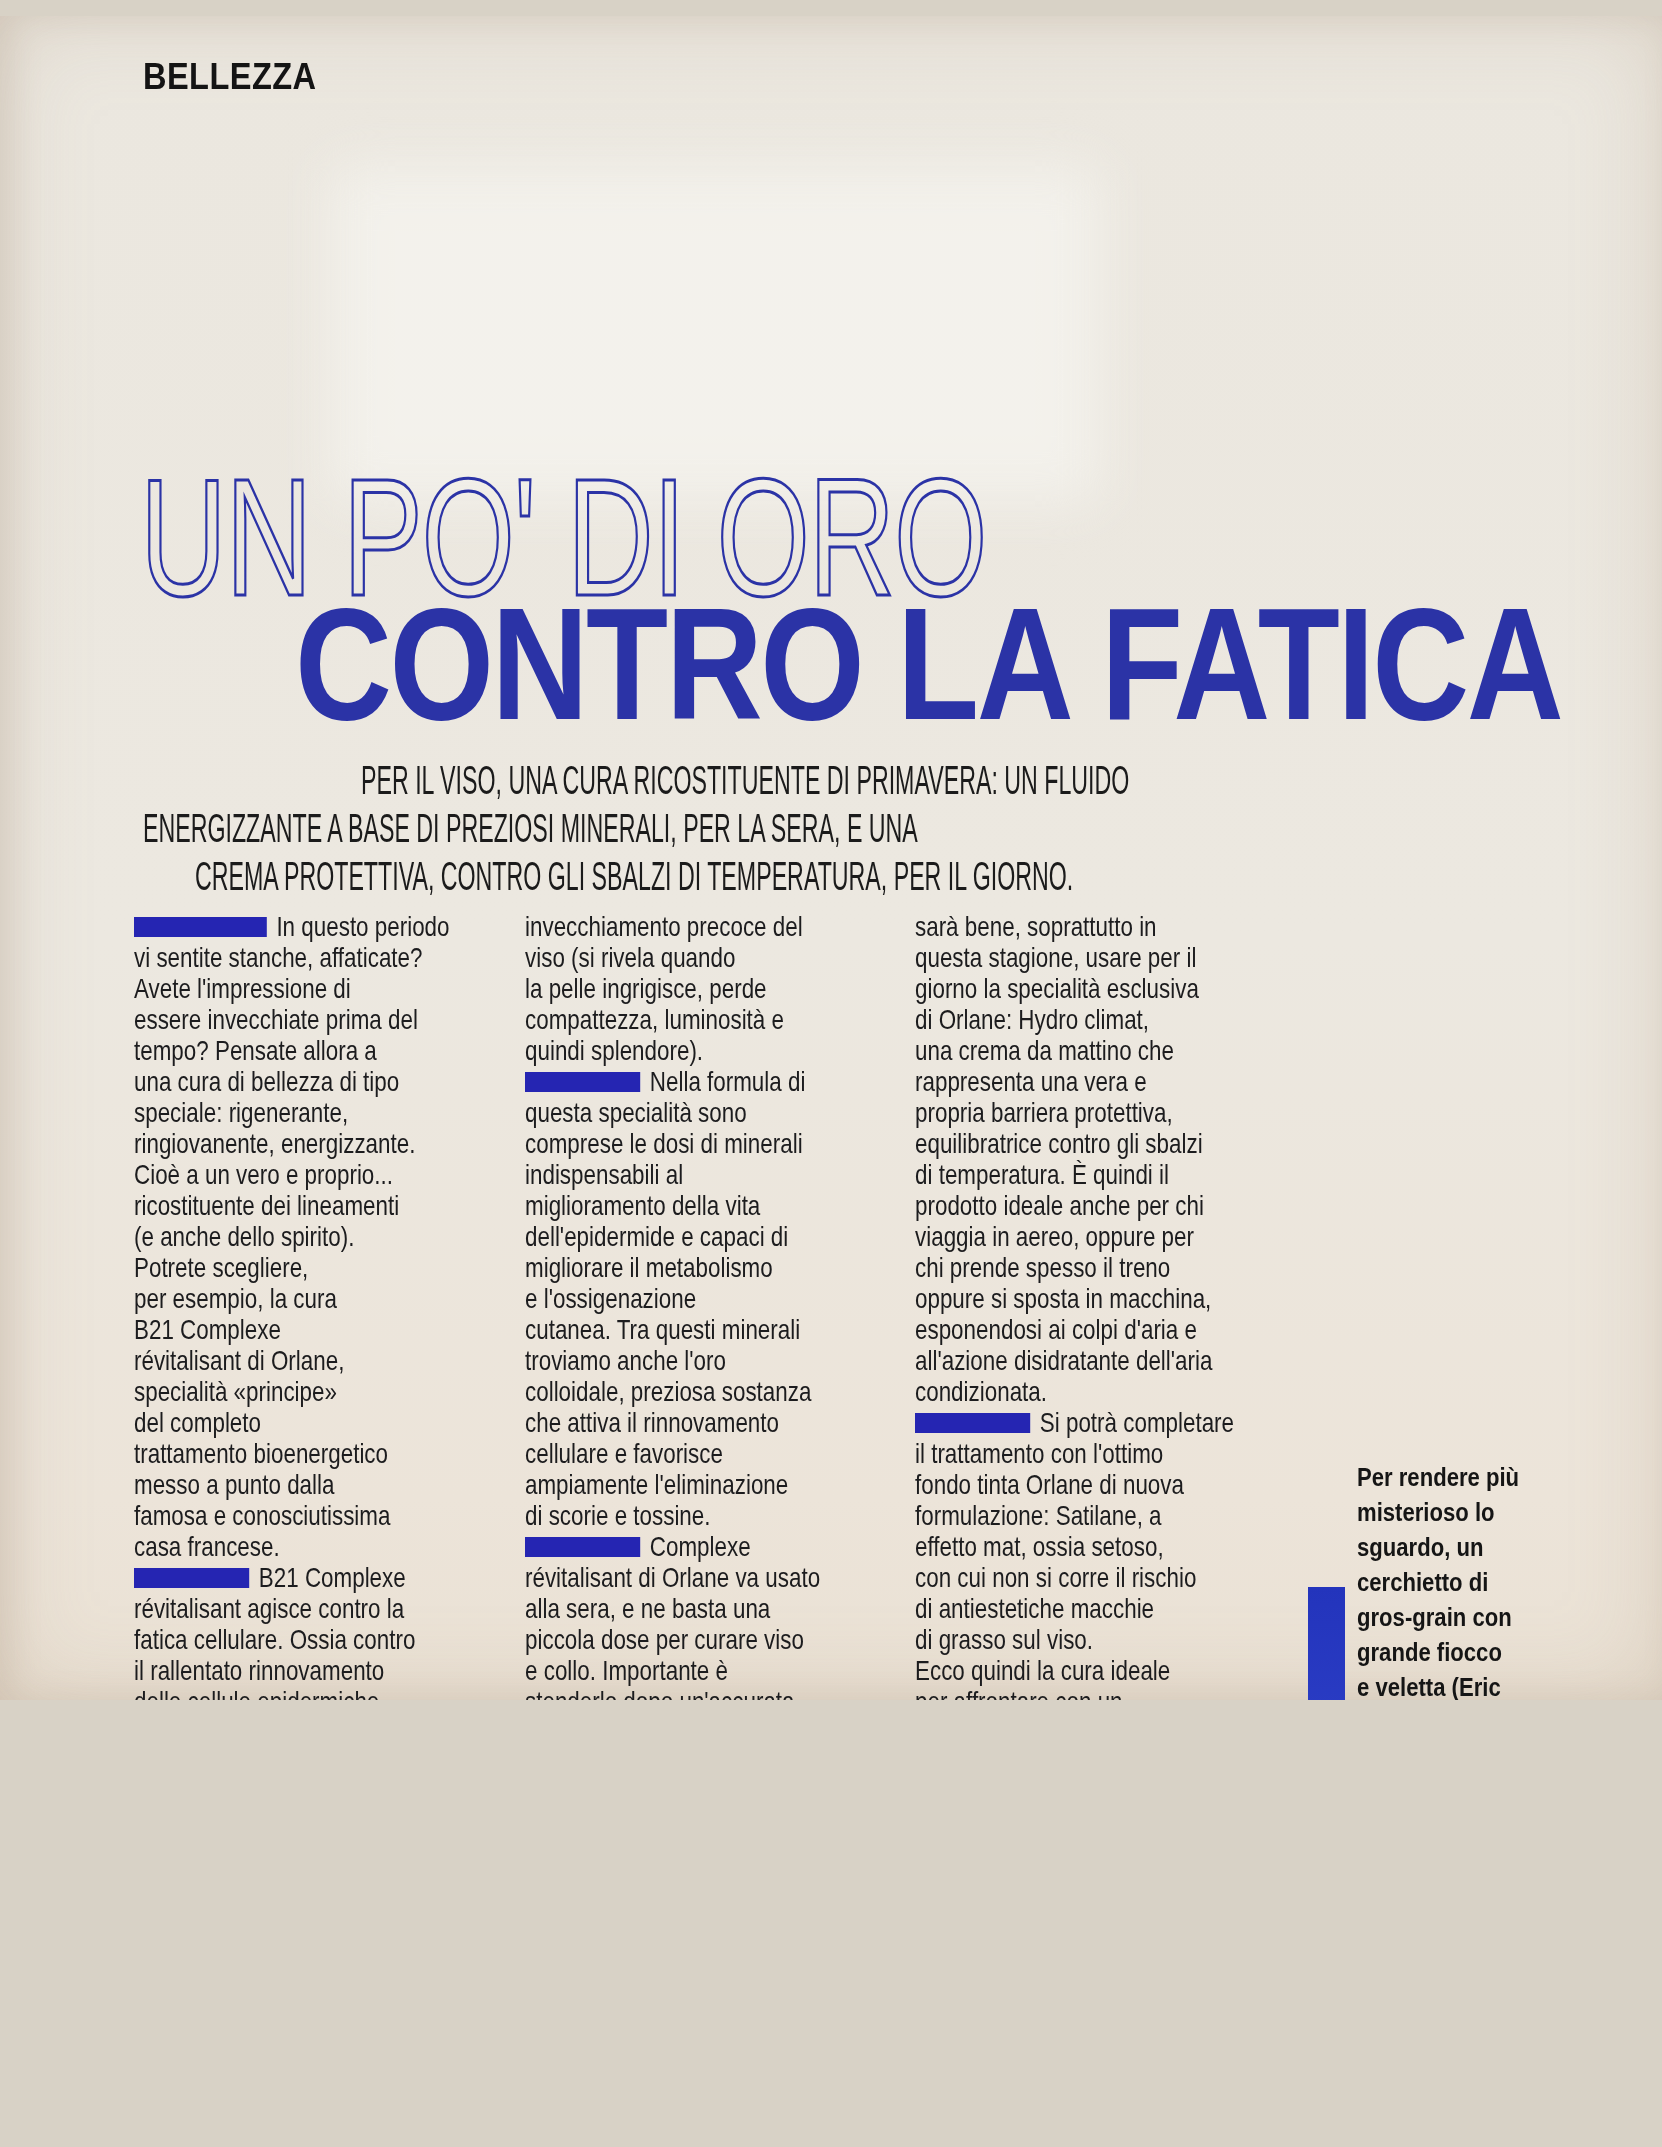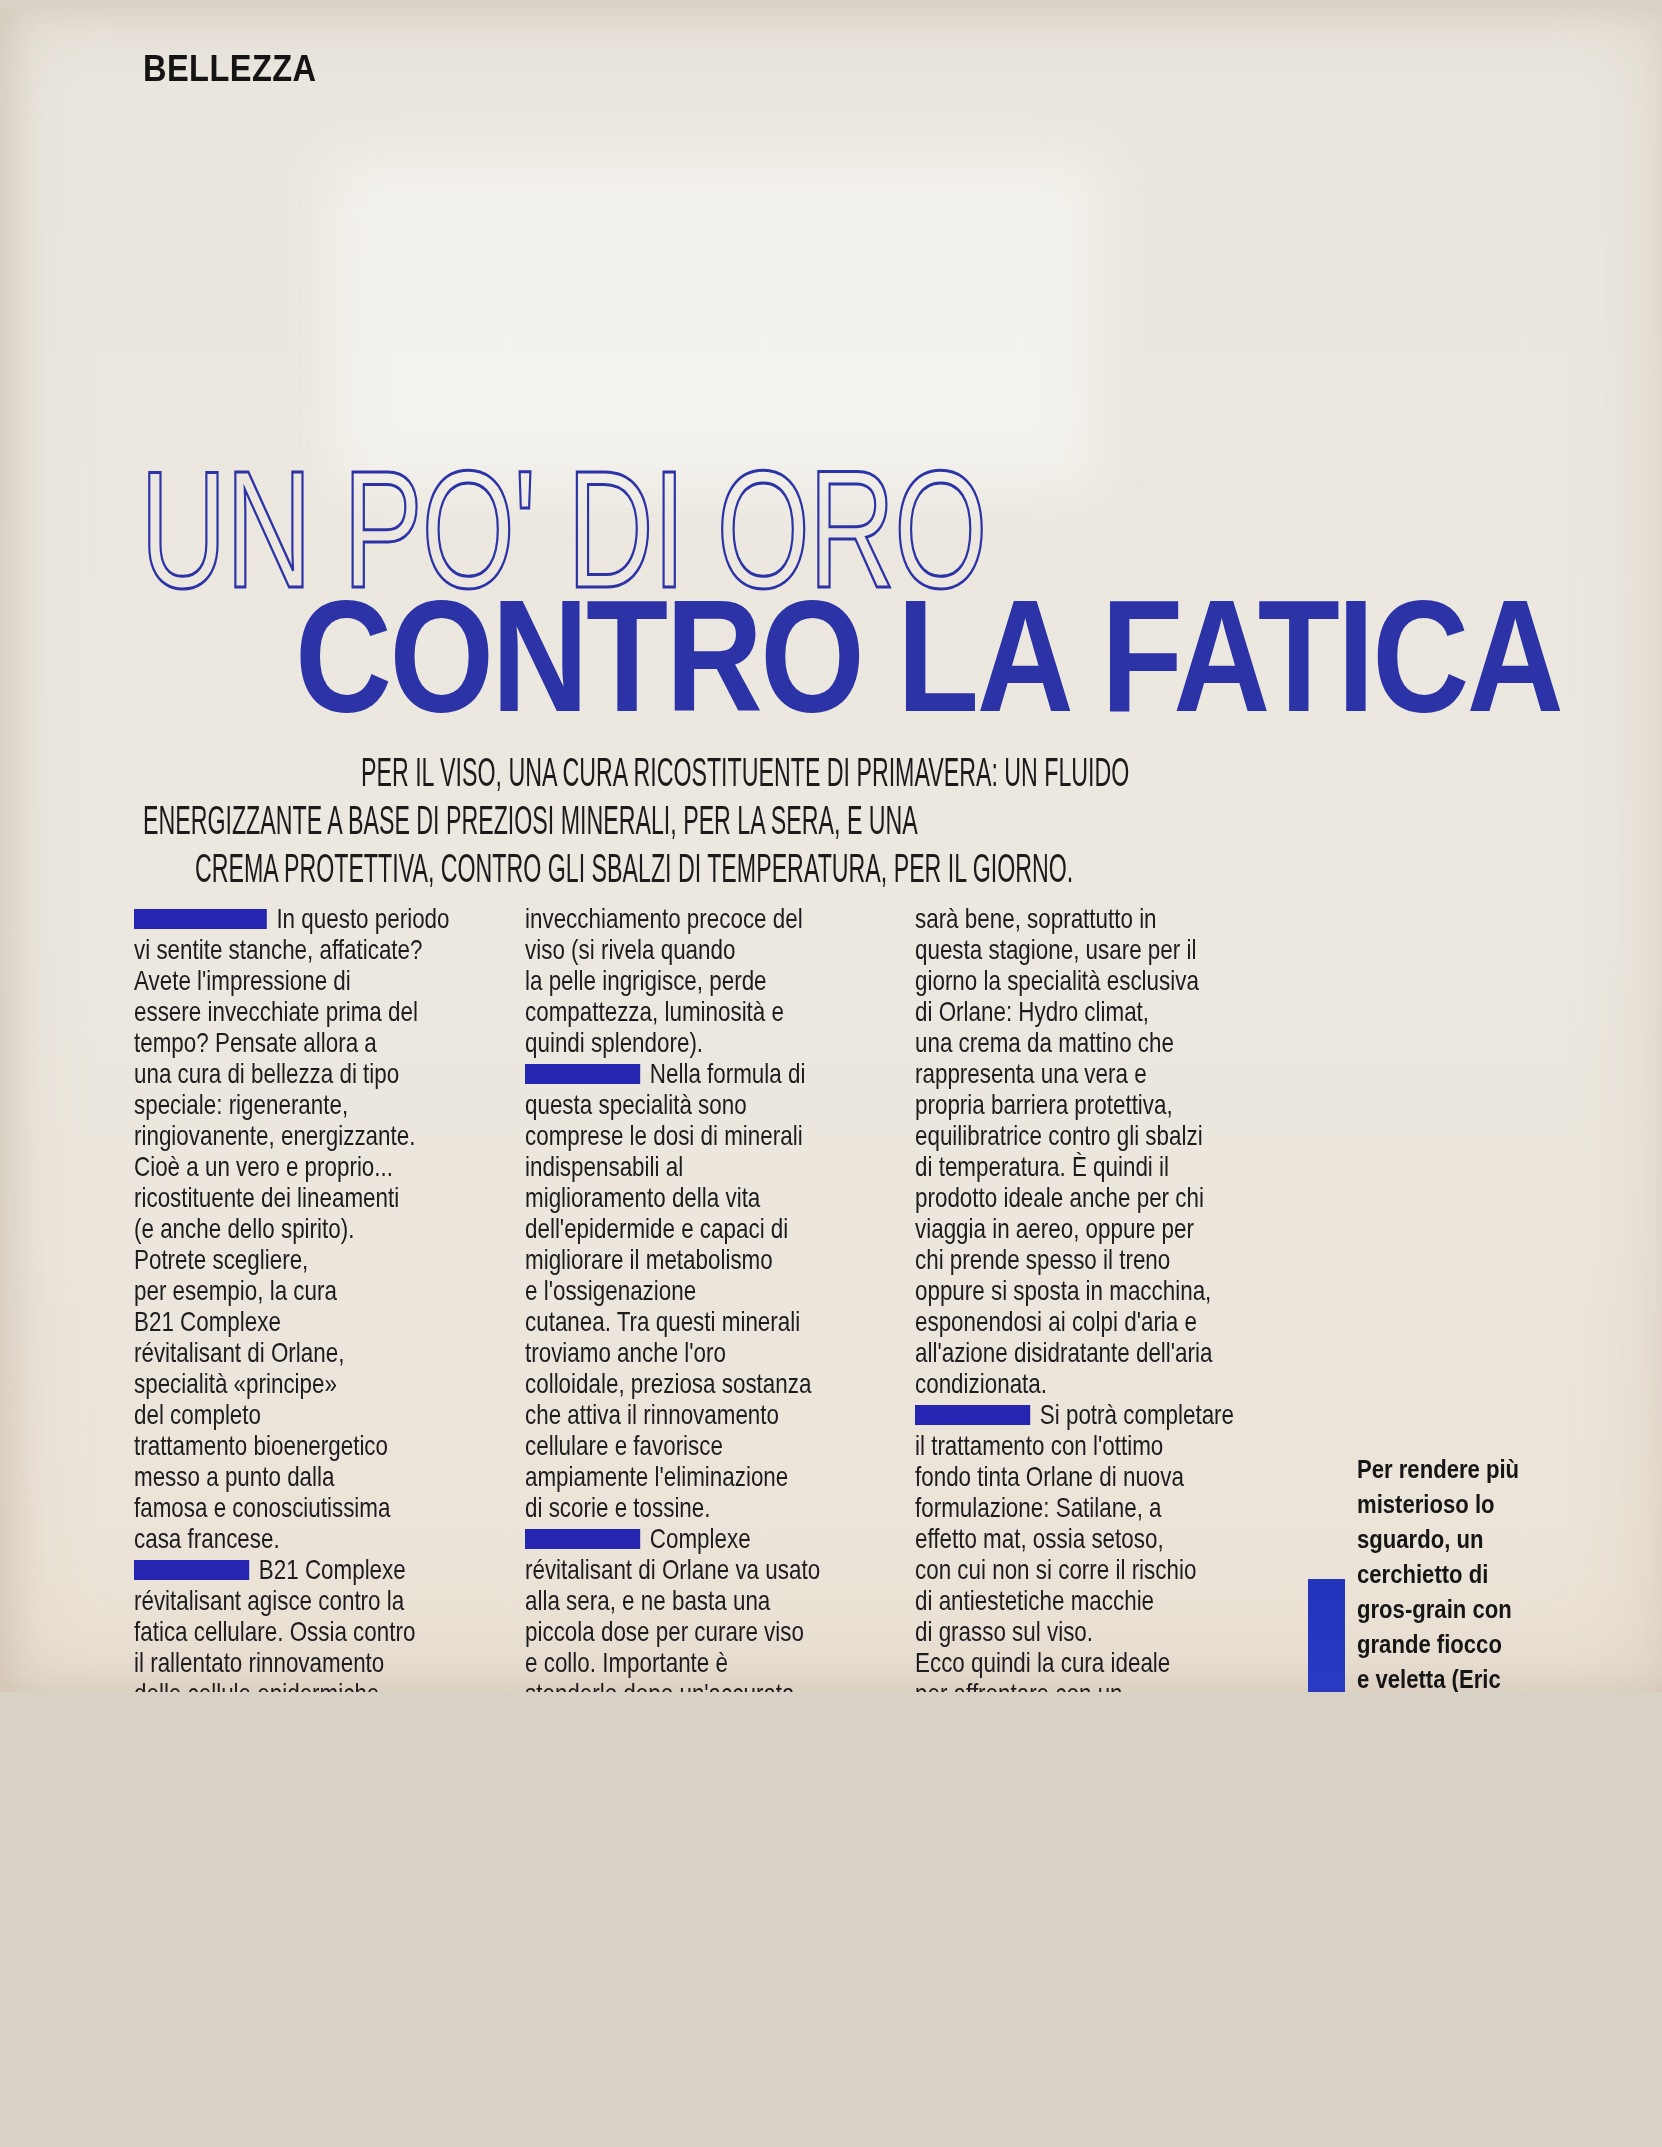--- a/index.html
+++ b/index.html
@@ -7,21 +7,21 @@
     --ink:#1c1c1e;
     --hl-blue:#2b33a6;
     --marker-blue:#2525b2;
     --rule-blue:#2a3cc4;
   }
   html,body{margin:0;padding:0;}
   body{background:#d8d2c6;}
   #page{
     position:relative;
     width:1662px;height:1684px;
-    margin:8px auto;
+    margin:16px auto;
     background:
       linear-gradient(180deg,#ebe7df 0%,#ece8e0 55%,#ece4d9 88%,#eae1d4 100%);
     overflow:hidden;
     font-family:"Liberation Sans", sans-serif;
     color:var(--ink);
     box-shadow:inset 0 0 90px rgba(175,155,130,.28), inset 12px 0 30px rgba(160,140,120,.18);
   }
   
   .ghost-rect{
     position:absolute;left:330px;top:150px;width:770px;height:335px;

